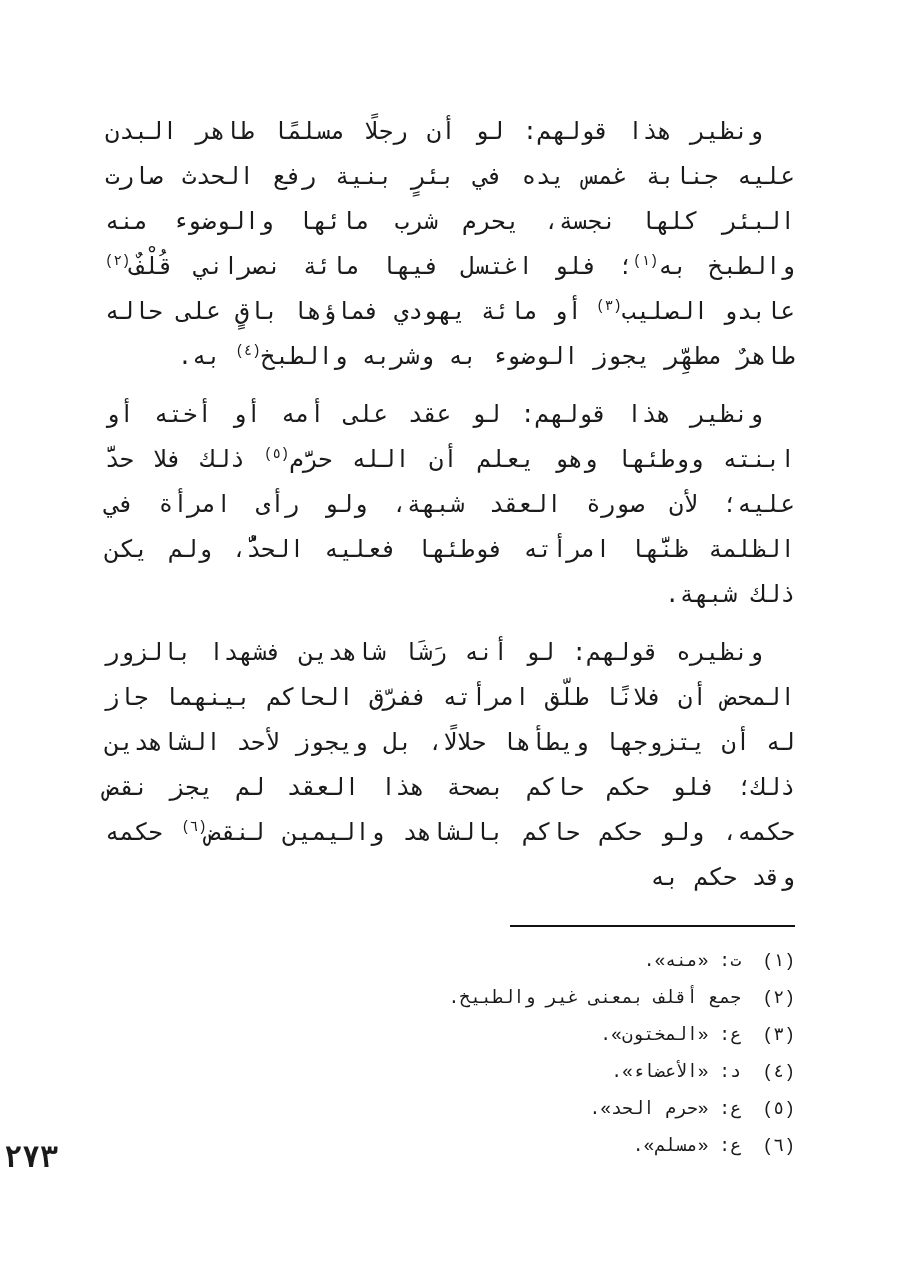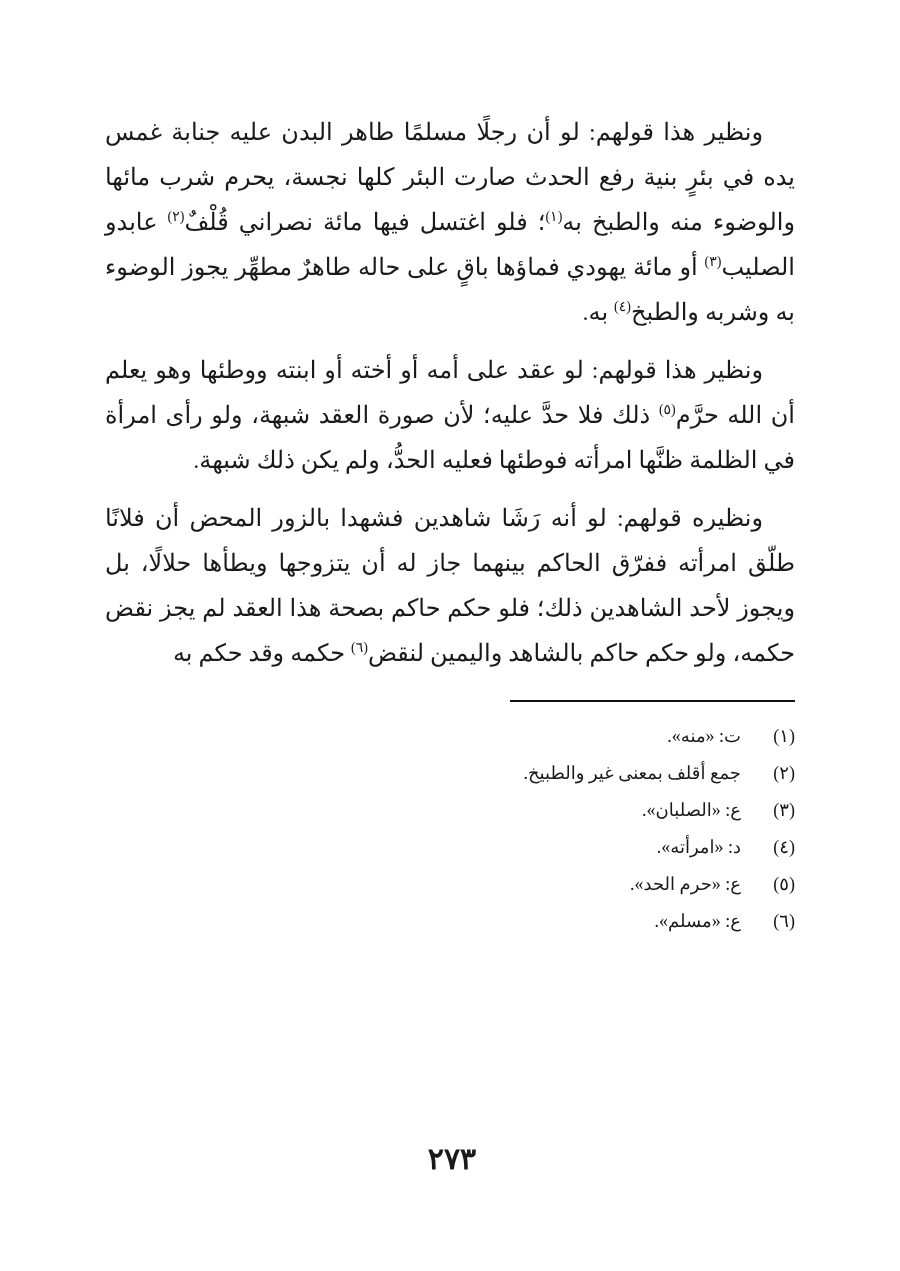--- a/index.html
+++ b/index.html
@@ -7,21 +7,21 @@
     padding: 0;
     background: #e8e8e8;
   }
   .page {
     position: relative;
     width: 900px;
     height: 1271px;
     margin: 0 auto;
     background: #ffffff;
     overflow: hidden;
-    font-family: Liberation Serif, serif;
+    font-family: Liberation Mono, monospace;
     color: #1a1a1a;
   }
   .content {
     position: absolute;
     top: 110px;
     right: 105px;
     width: 690px;
     direction: rtl;
   }
   .para {
@@ -60,21 +60,21 @@
     flex: 0 0 auto;
   }
   .fn-text {
     flex: 1 1 auto;
   }
   .page-number {
     position: absolute;
     left: 4px;
     right: 0;
     bottom: 95px;
-    text-align: center;
+    text-align: left;
     font-size: 30px;
     font-weight: bold;
     direction: rtl;
   }
 </style>
 </head>
 <body>
 
 <div class="page">
   <div class="content">
@@ -88,25 +88,25 @@
         <div class="footnote">
           <span class="fn-num">(١)</span>
           <span class="fn-text">ت: «منه».</span>
         </div>
         <div class="footnote">
           <span class="fn-num">(٢)</span>
           <span class="fn-text">جمع أقلف بمعنى غير والطبيخ.</span>
         </div>
         <div class="footnote">
           <span class="fn-num">(٣)</span>
-          <span class="fn-text">ع: «الصلبان».</span>
+          <span class="fn-text">ع: «المختون».</span>
         </div>
         <div class="footnote">
           <span class="fn-num">(٤)</span>
-          <span class="fn-text">د: «امرأته».</span>
+          <span class="fn-text">د: «الأعضاء».</span>
         </div>
         <div class="footnote">
           <span class="fn-num">(٥)</span>
           <span class="fn-text">ع: «حرم الحد».</span>
         </div>
         <div class="footnote">
           <span class="fn-num">(٦)</span>
           <span class="fn-text">ع: «مسلم».</span>
         </div>
       </div>

